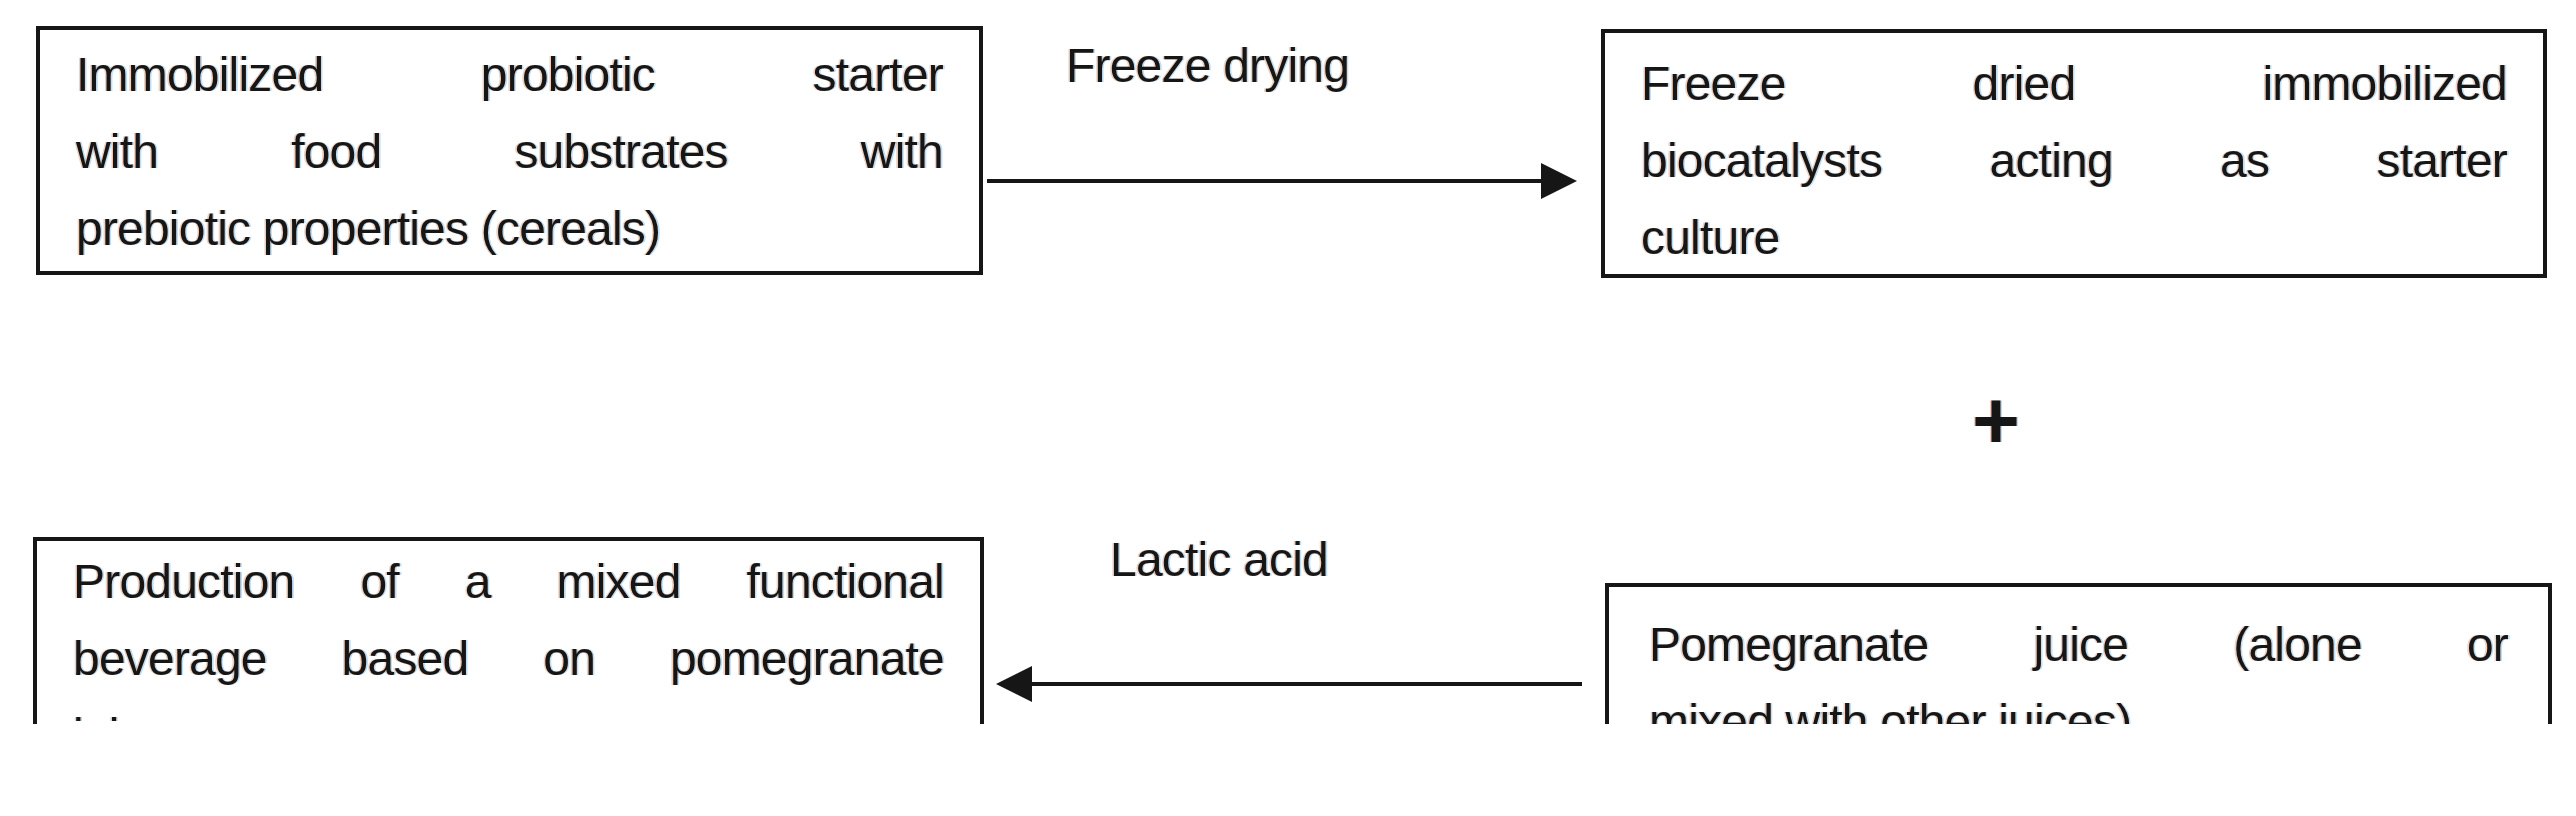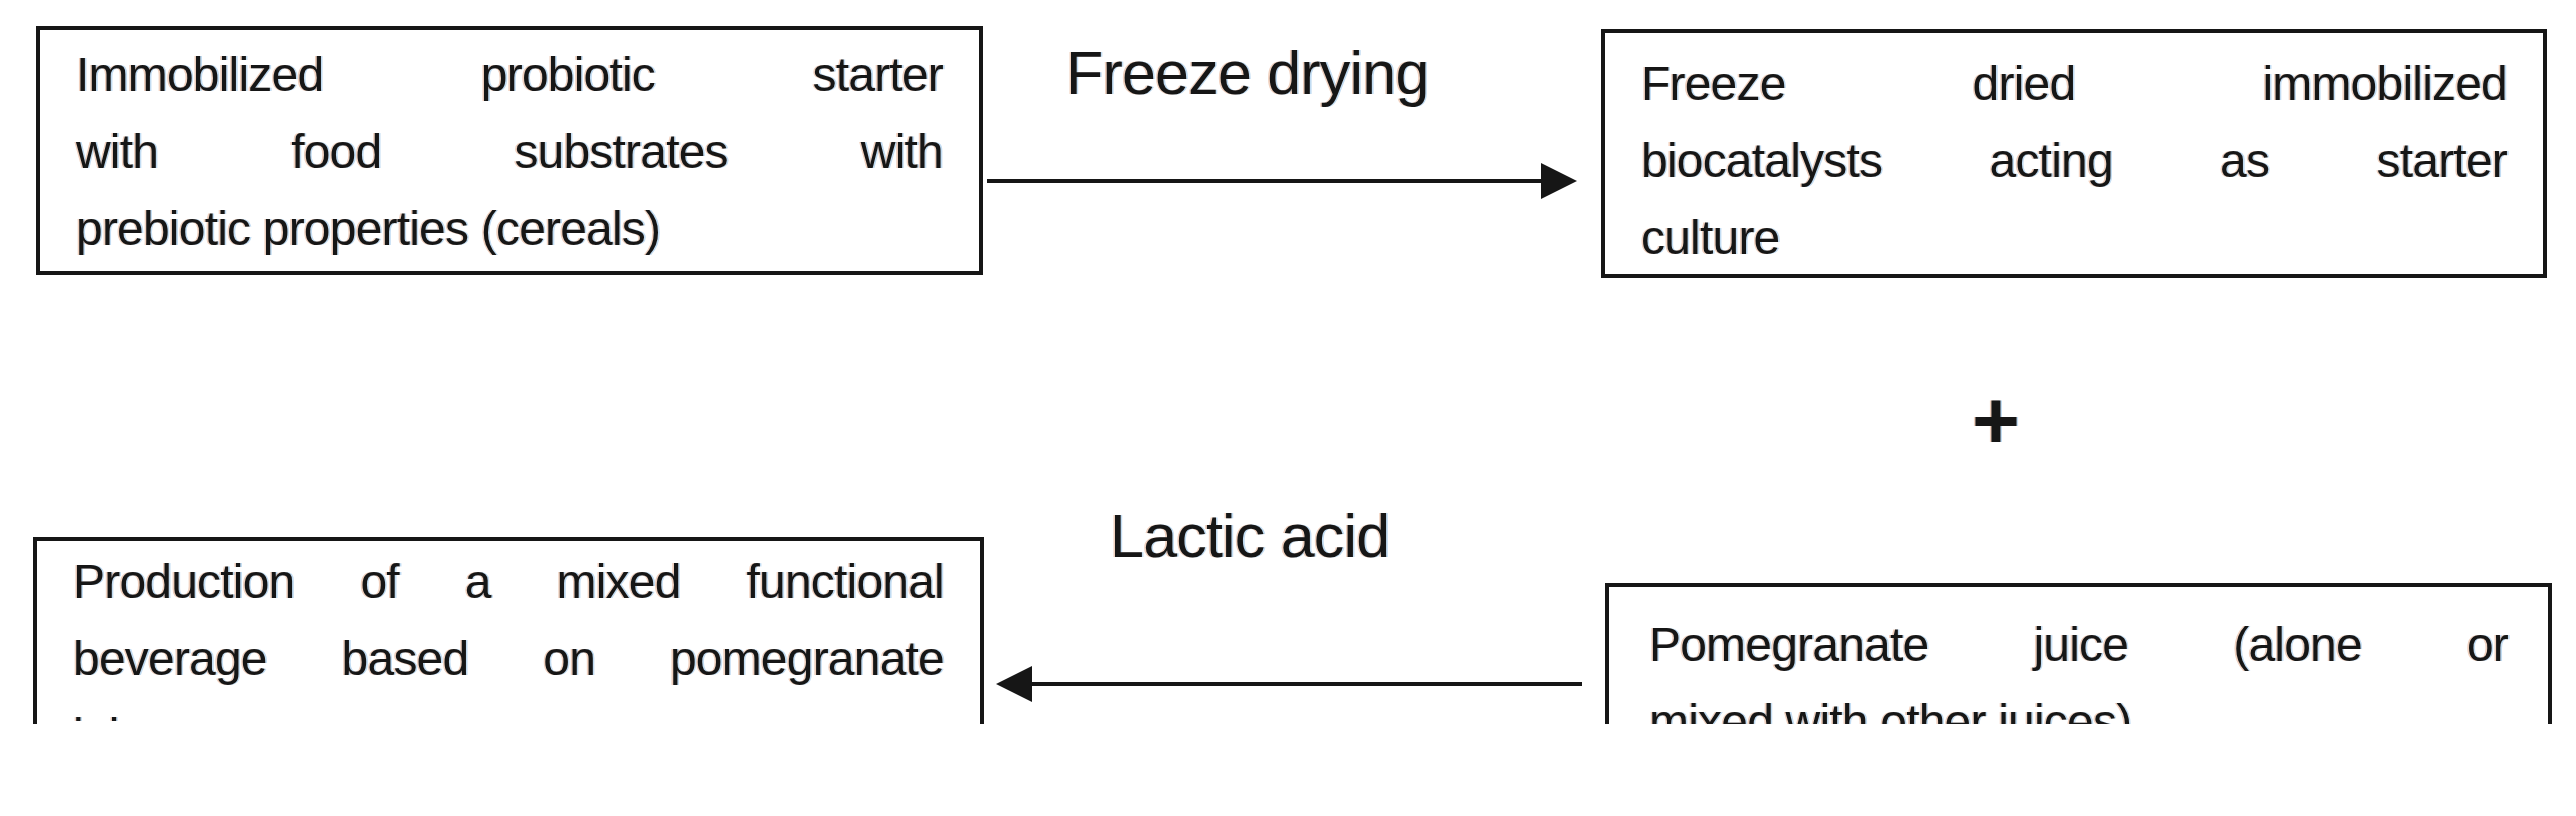--- a/index.html
+++ b/index.html
@@ -42,25 +42,25 @@
     position: absolute;
     width: 0;
     height: 0;
     border-top: 18px solid transparent;
     border-bottom: 18px solid transparent;
   }
   .ahead.to-right { border-left: 36px solid #161616; }
   .ahead.to-left  { border-right: 36px solid #161616; }
   .flabel {
     position: absolute;
-    font-size: 61px;
+    font-size: 48px;
     letter-spacing: -0.8px;
     white-space: nowrap;
   }
-  .flabel .lab-line { line-height: 86px; }
+  .flabel .lab-line { line-height: 86px; margin-top: 24px; }
   .plus {
     position: absolute;
     font-size: 82px;
     line-height: 82px;
     font-weight: bold;
   }
   .tick {
     position: absolute;
     background: #161616;
   }

